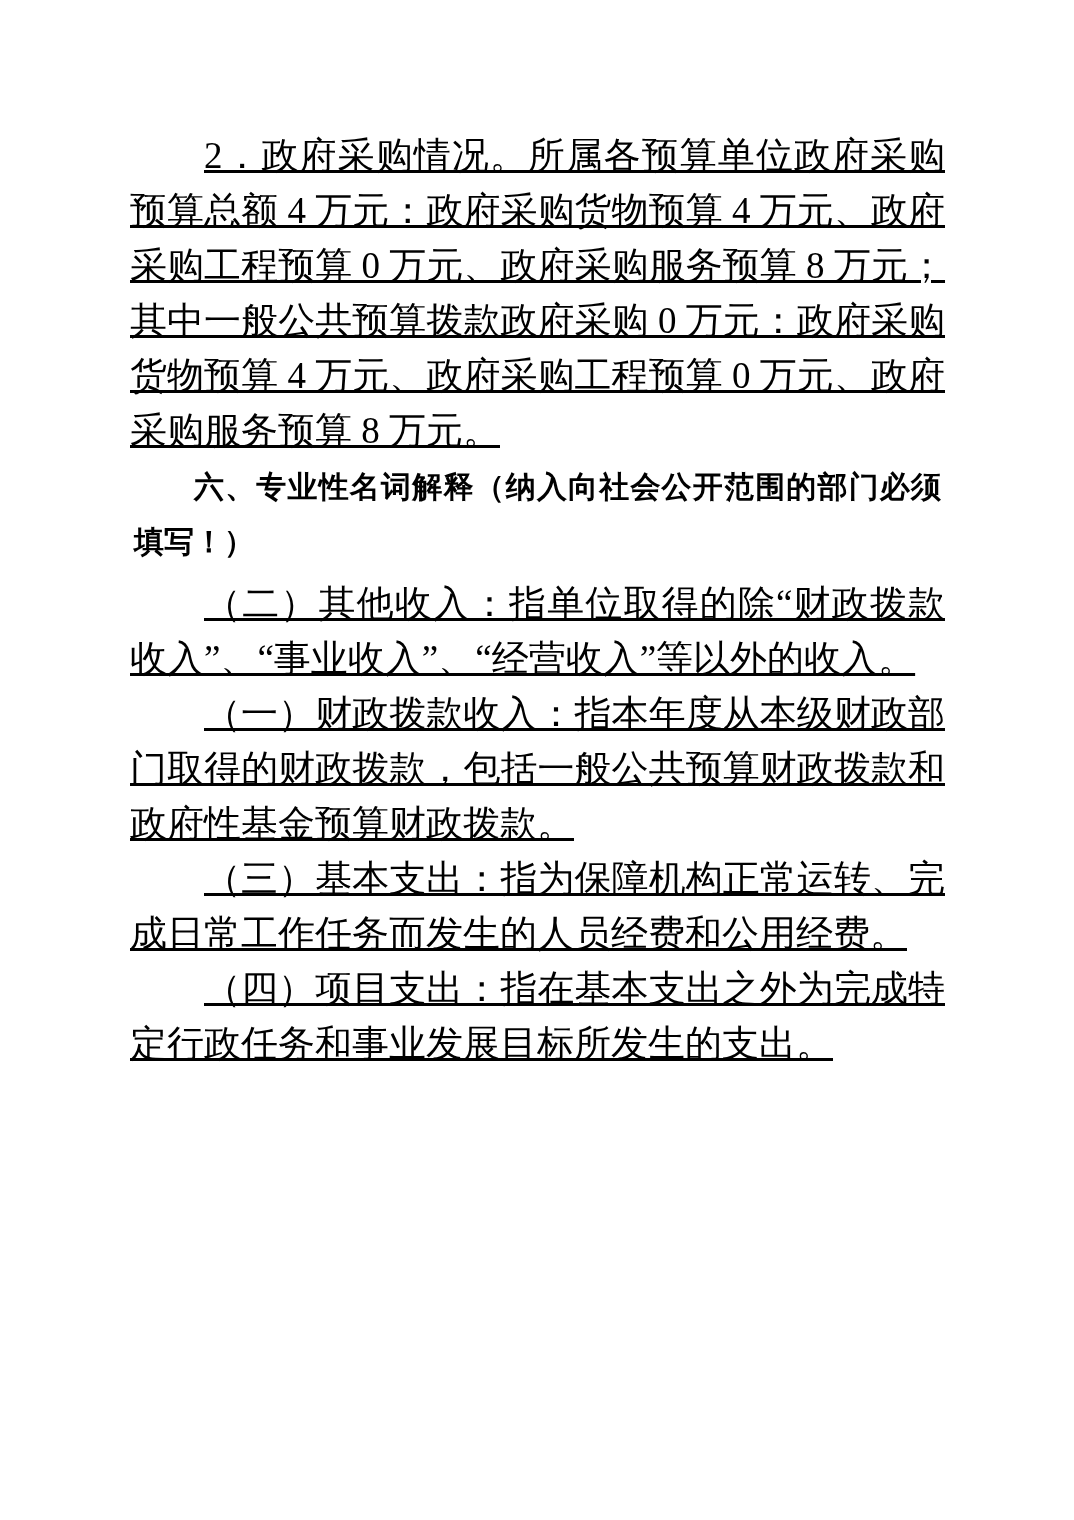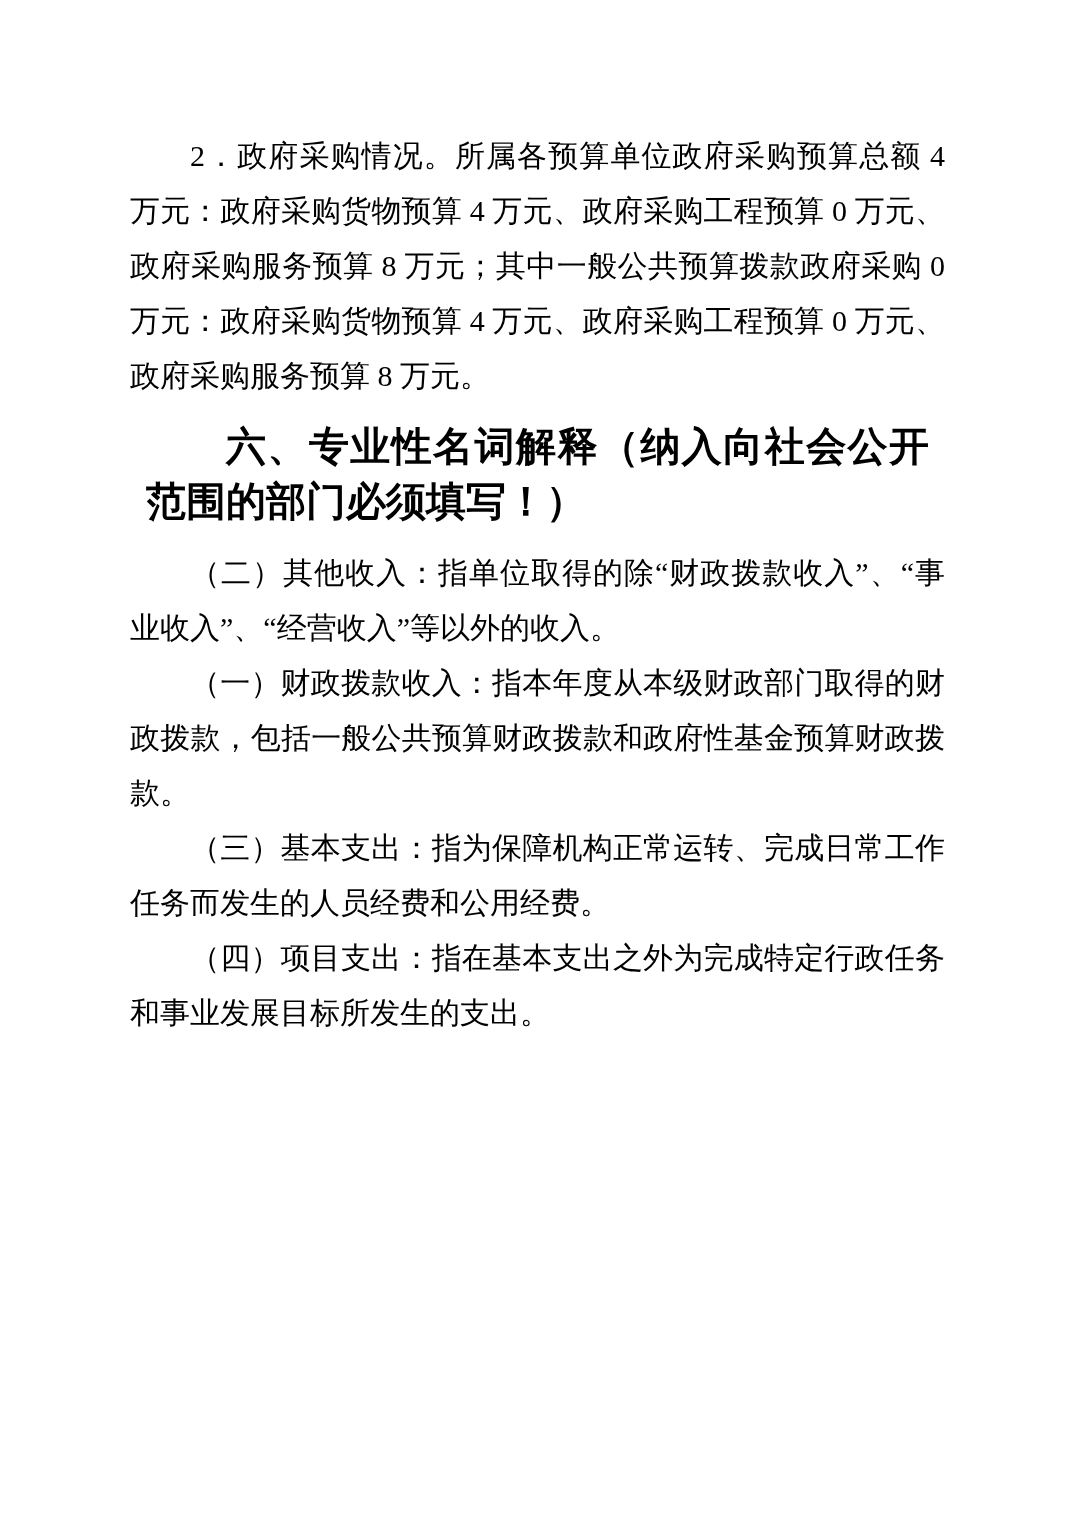--- a/index.html
+++ b/index.html
@@ -15,32 +15,33 @@
   .page {
     box-sizing: border-box;
     width: 1074px;
     height: 1520px;
     background: #ffffff;
     padding: 128px 129px 0 130px;
   }
   .para {
     margin: 0;
     font-family: "Liberation Serif", "DejaVu Serif", serif;
-    font-size: 30px;
+    font-size: 37px;
     line-height: 55px;
     color: #000000;
     text-align: justify;
     text-indent: 2em;
     word-break: break-all;
+    text-decoration: underline;
   }
   .heading {
-    margin: 16px;
-    font-family: Liberation Serif, serif;
+    margin: 4px;
+    font-family: Liberation Mono, monospace;
     font-weight: bold;
-    font-size: 40px;
+    font-size: 30px;
     line-height: 55px;
     color: #000000;
     text-align: justify;
     text-indent: 2em;
     word-break: break-all;
   }
 </style>
 </head>
 <body>
 

